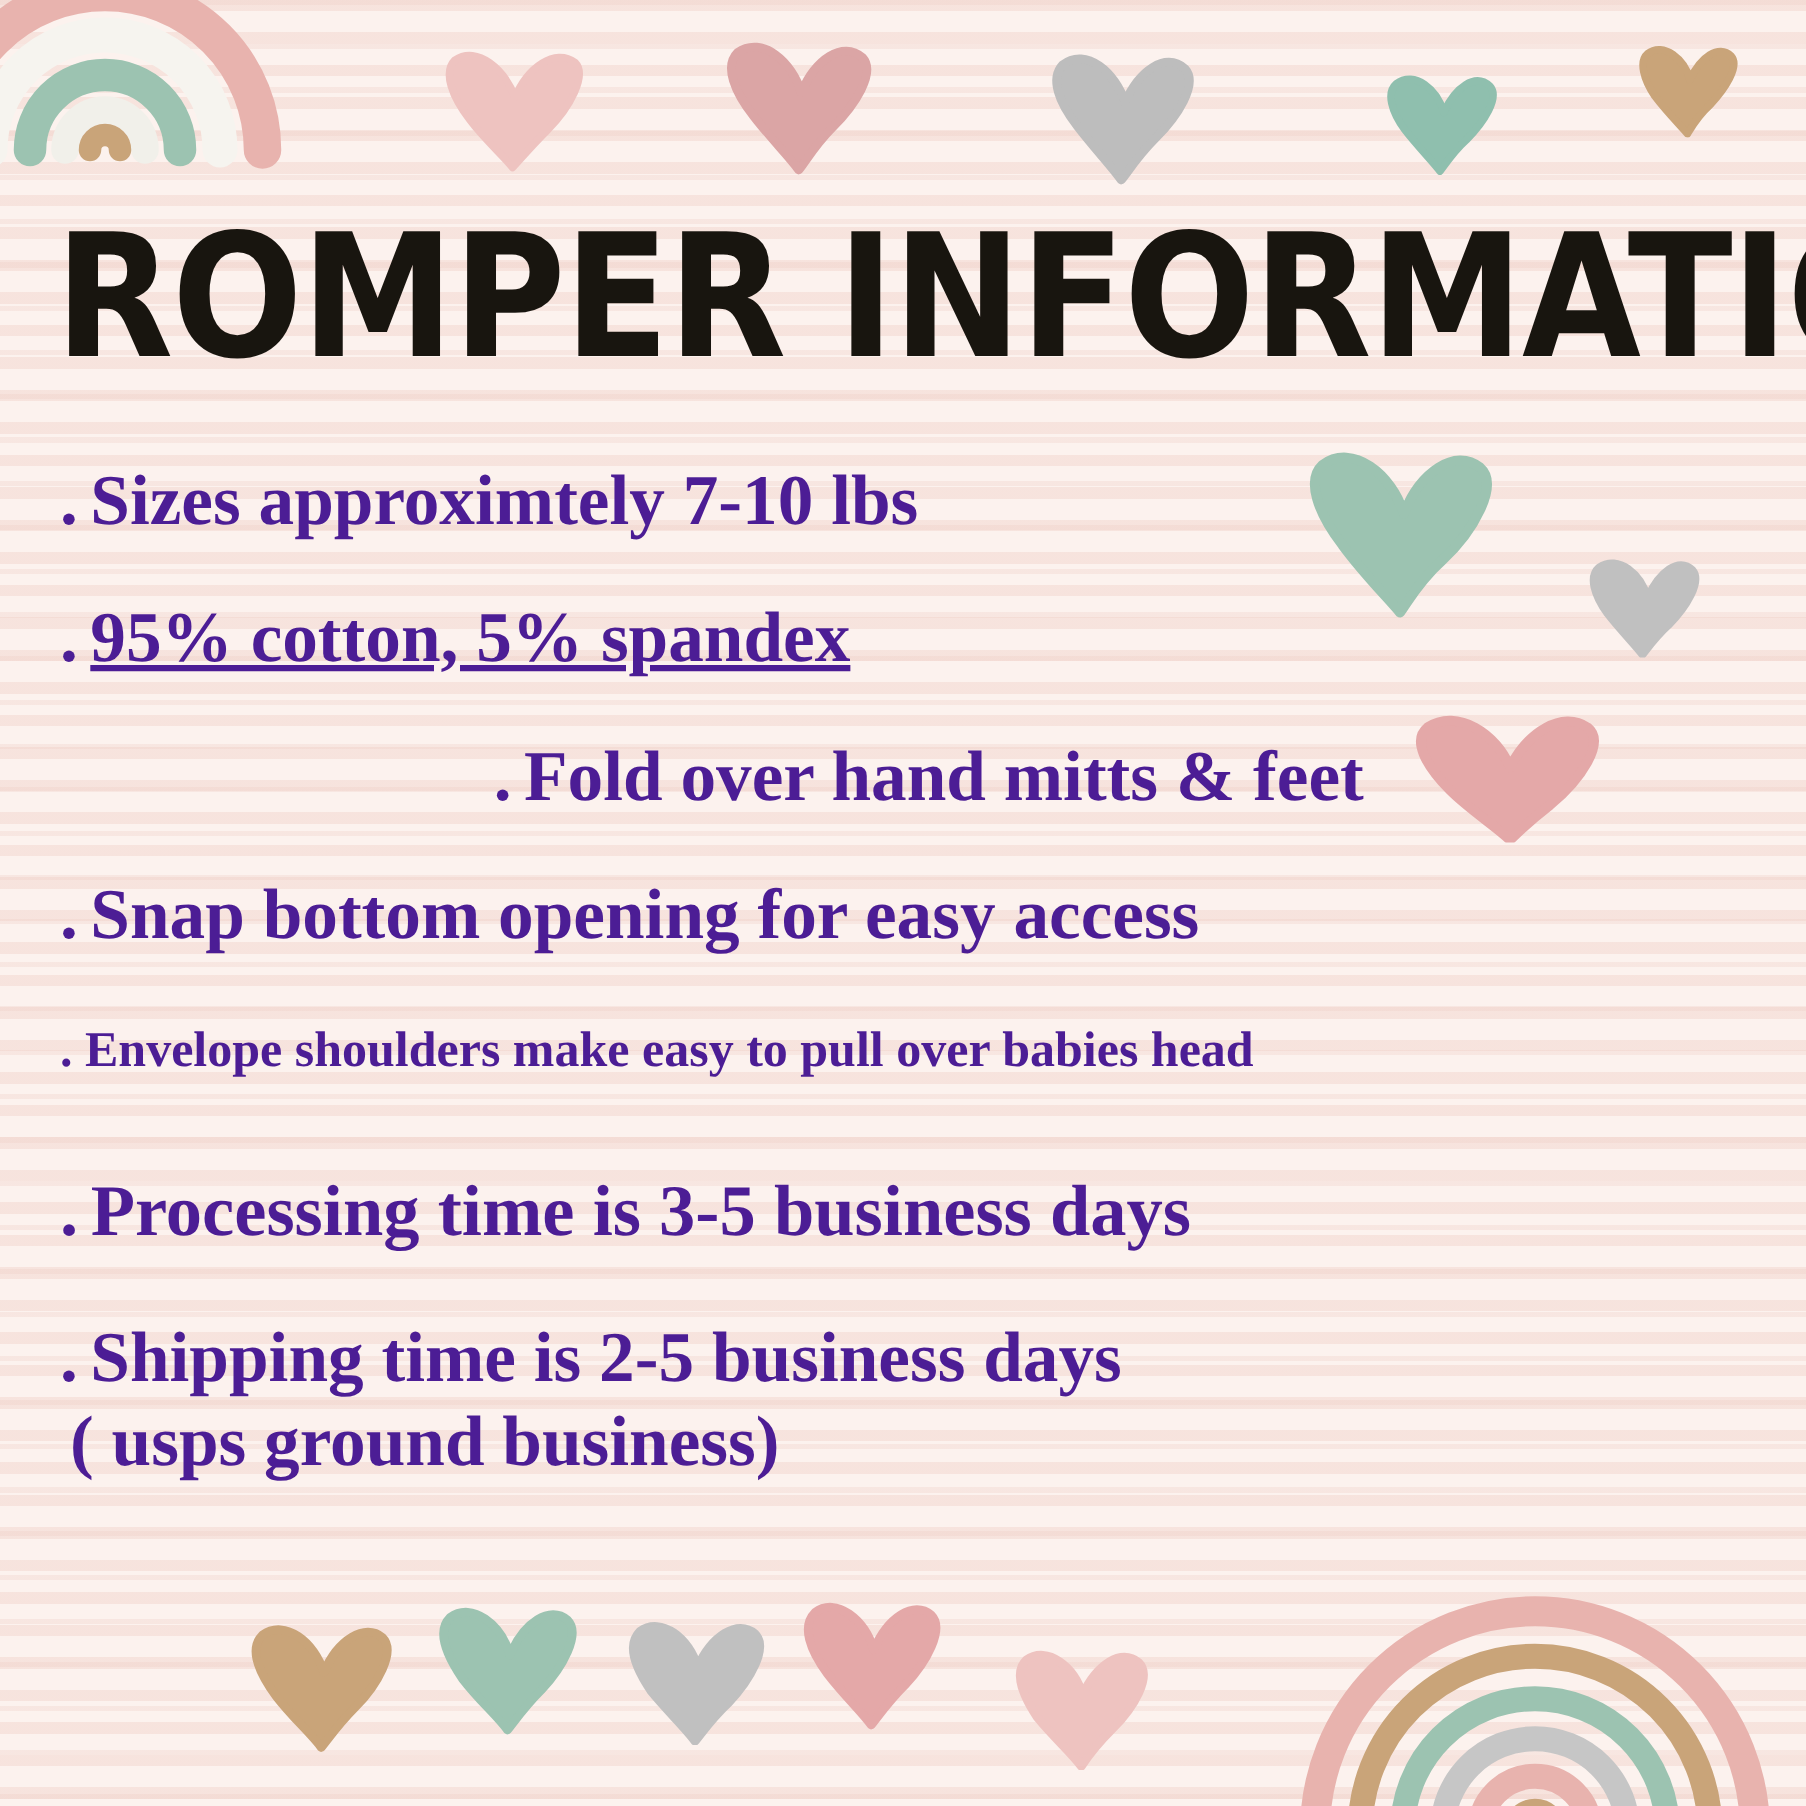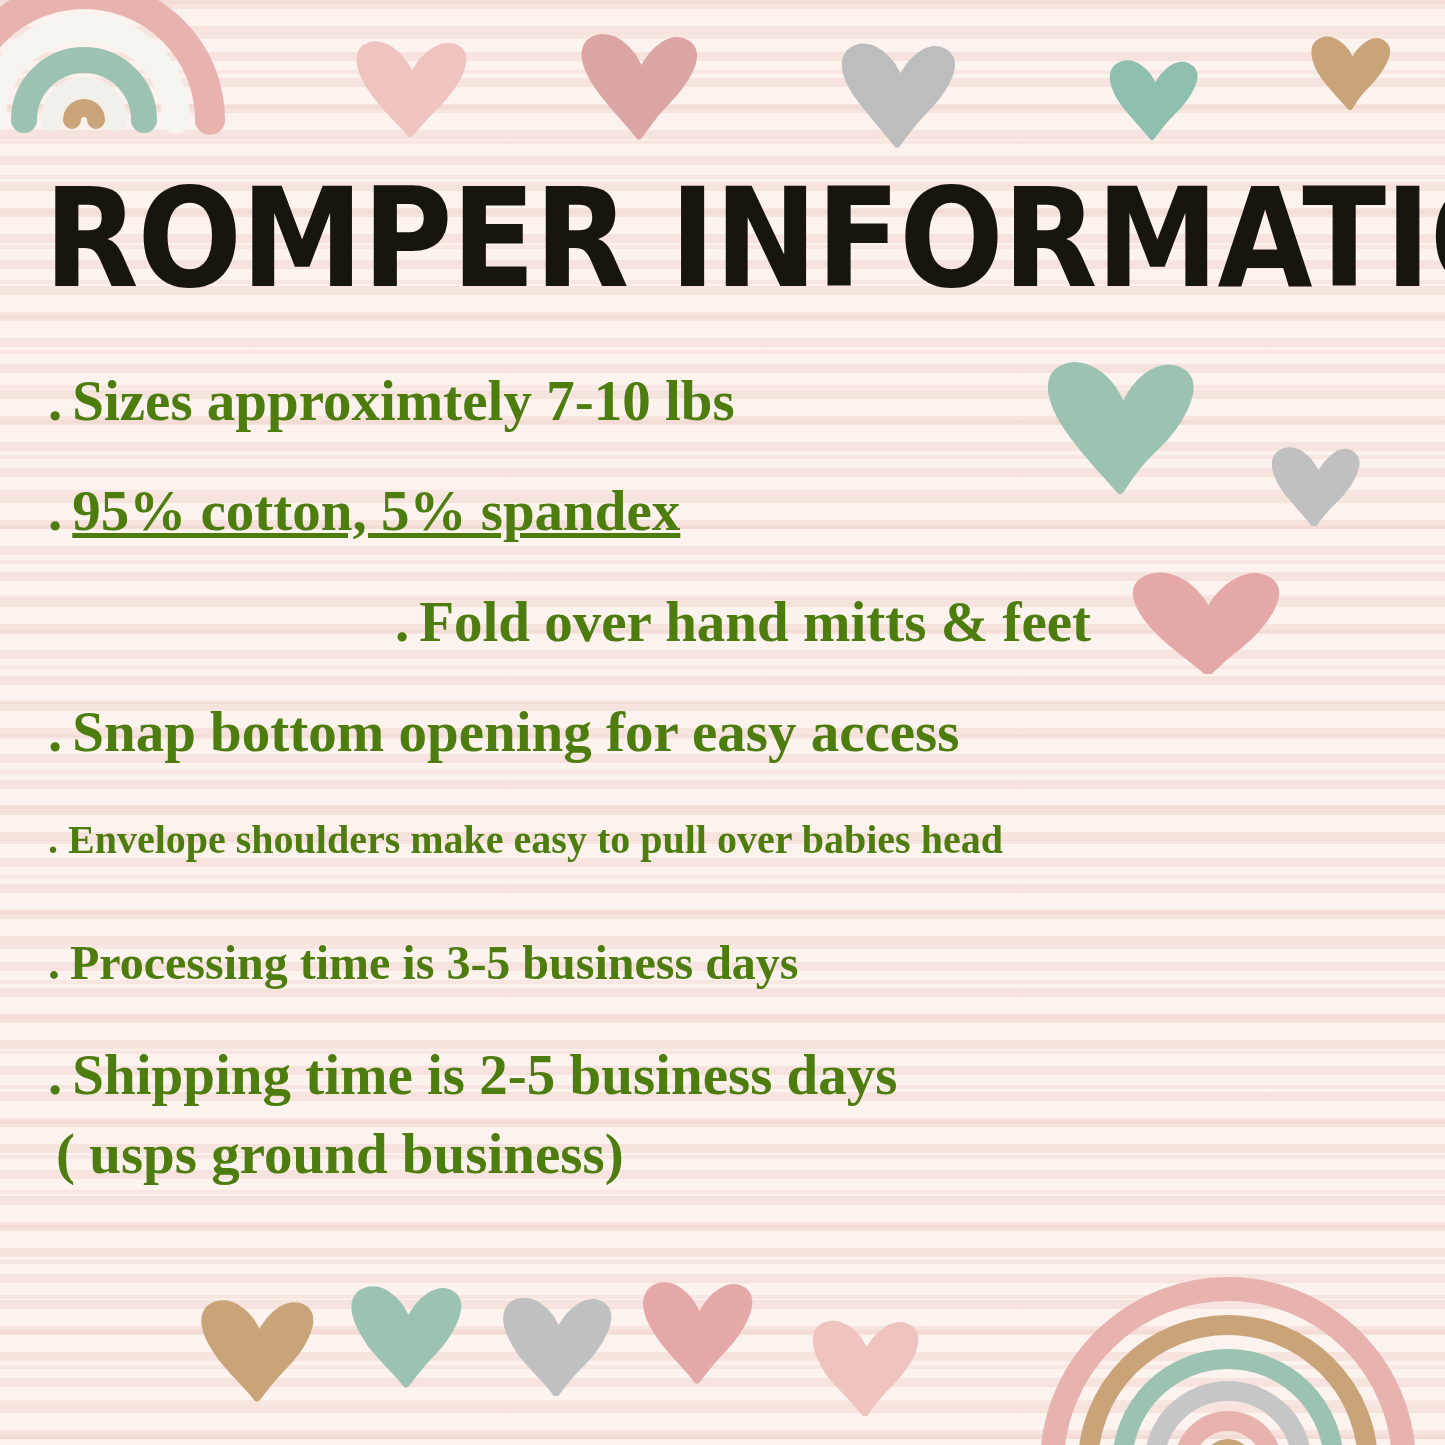--- a/index.html
+++ b/index.html
@@ -88,40 +88,40 @@
 
   .bullets {
     position: absolute;
     left: 48px;
     top: 368px;
     width: 1390px;
   }
 
   .bullet {
     display: block;
-    color: #4d7c0f;
+    color: #4c1d95;
     font-family: "Liberation Serif", serif;
     font-weight: 700;
     white-space: nowrap;
     transform-origin: left center;
   }
 
   .b-dot {
     display: inline-block;
     margin-right: 10px;
   }
 
   
   .bullet.s1 { font-size: 57px; margin-bottom: 45px; }
   .bullet.s2 { font-size: 57px; margin-bottom: 46px; text-decoration: underline; }
   .bullet.s3 { font-size: 57px; margin-bottom: 45px; text-align: center; }
   .bullet.s4 { font-size: 57px; margin-bottom: 52px; }
   .bullet.s5 { font-size: 40px; margin-bottom: 72px; }
-  .bullet.s6 { font-size: 48px; margin-bottom: 52px; }
-  .bullet.s7 { font-size: 57px; margin-bottom: 14px; }
+  .bullet.s6 { font-size: 58px; margin-bottom: 52px; }
+  .bullet.s7 { font-size: 57px; margin-bottom: 2px; }
   .bullet.s8 { font-size: 57px; margin-left: 8px; }
 </style>
 </head>
 <body>
 
 <div id="poster">
 
   <div class="stripes"></div>
   <div class="stripes2"></div>
 

